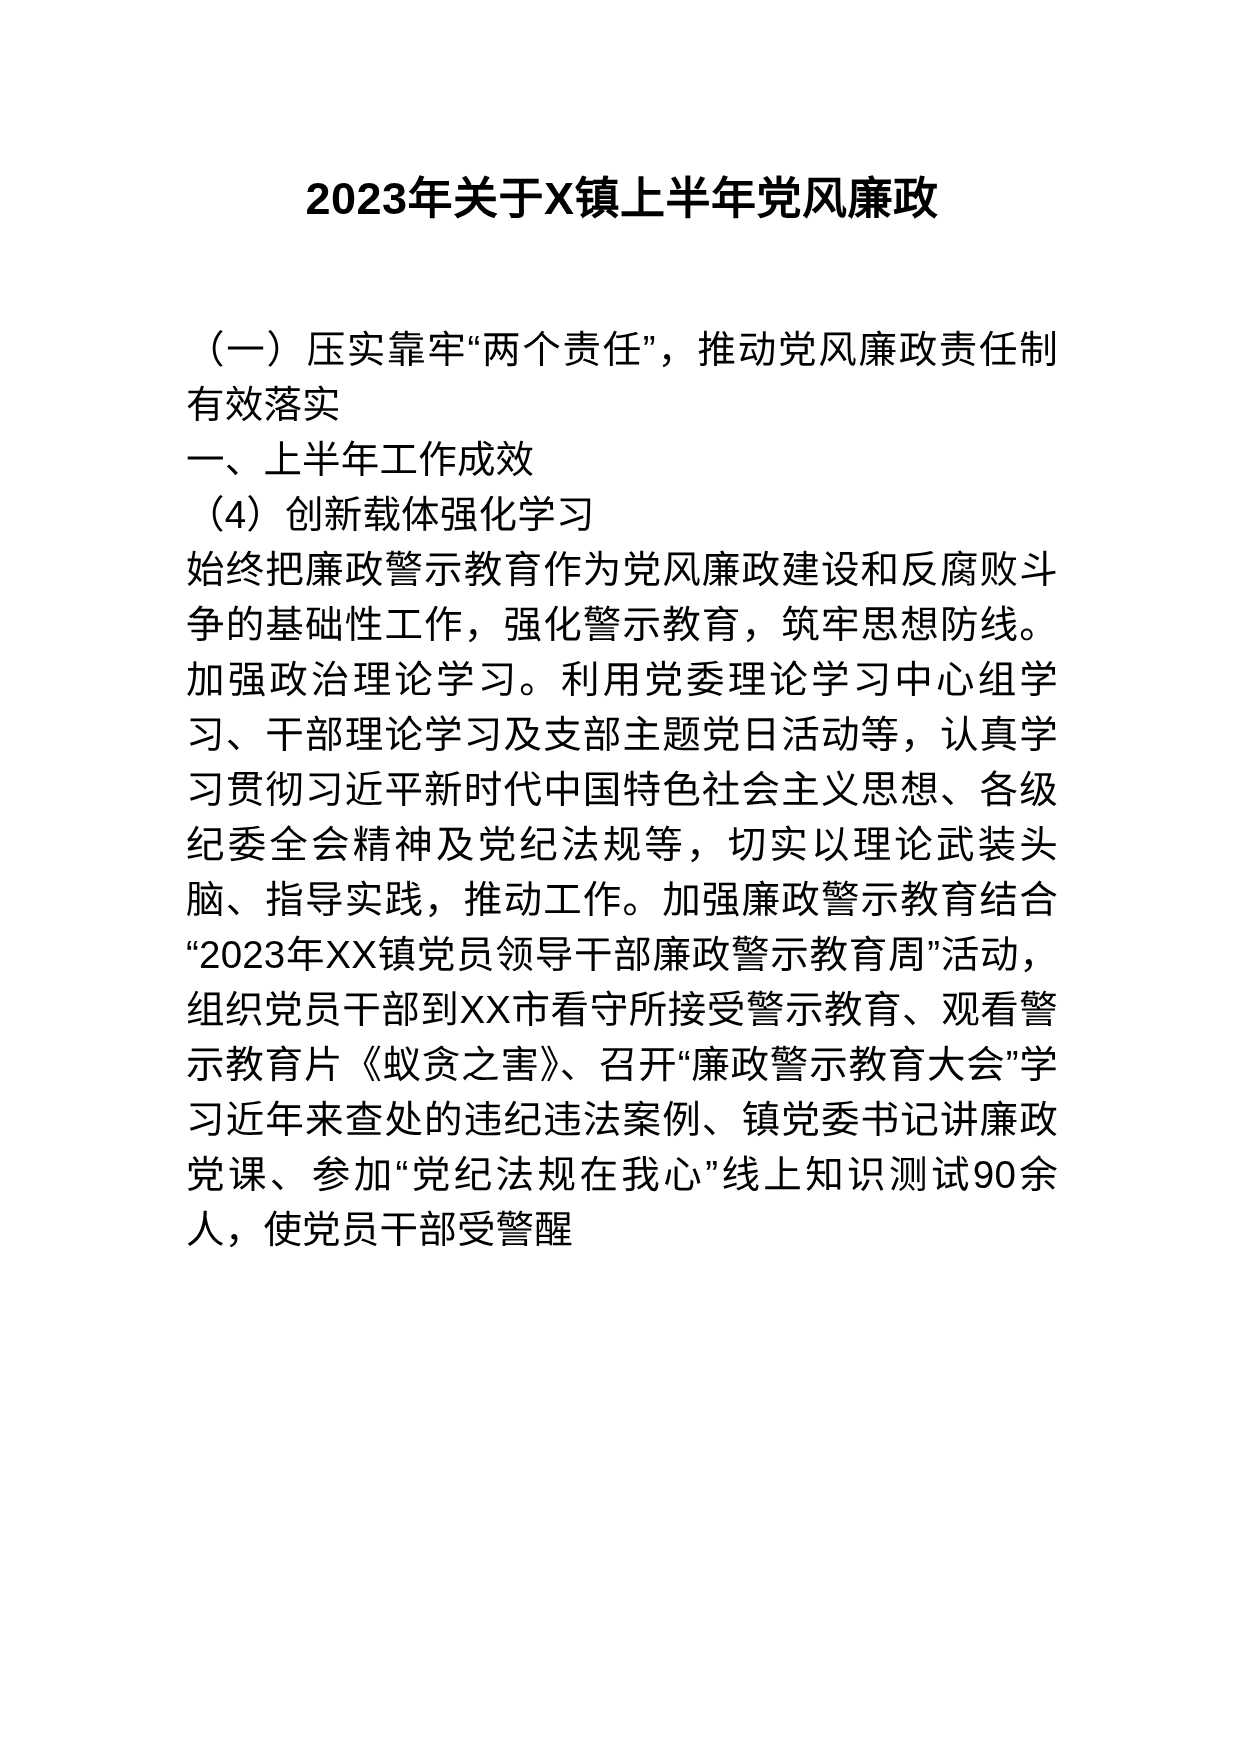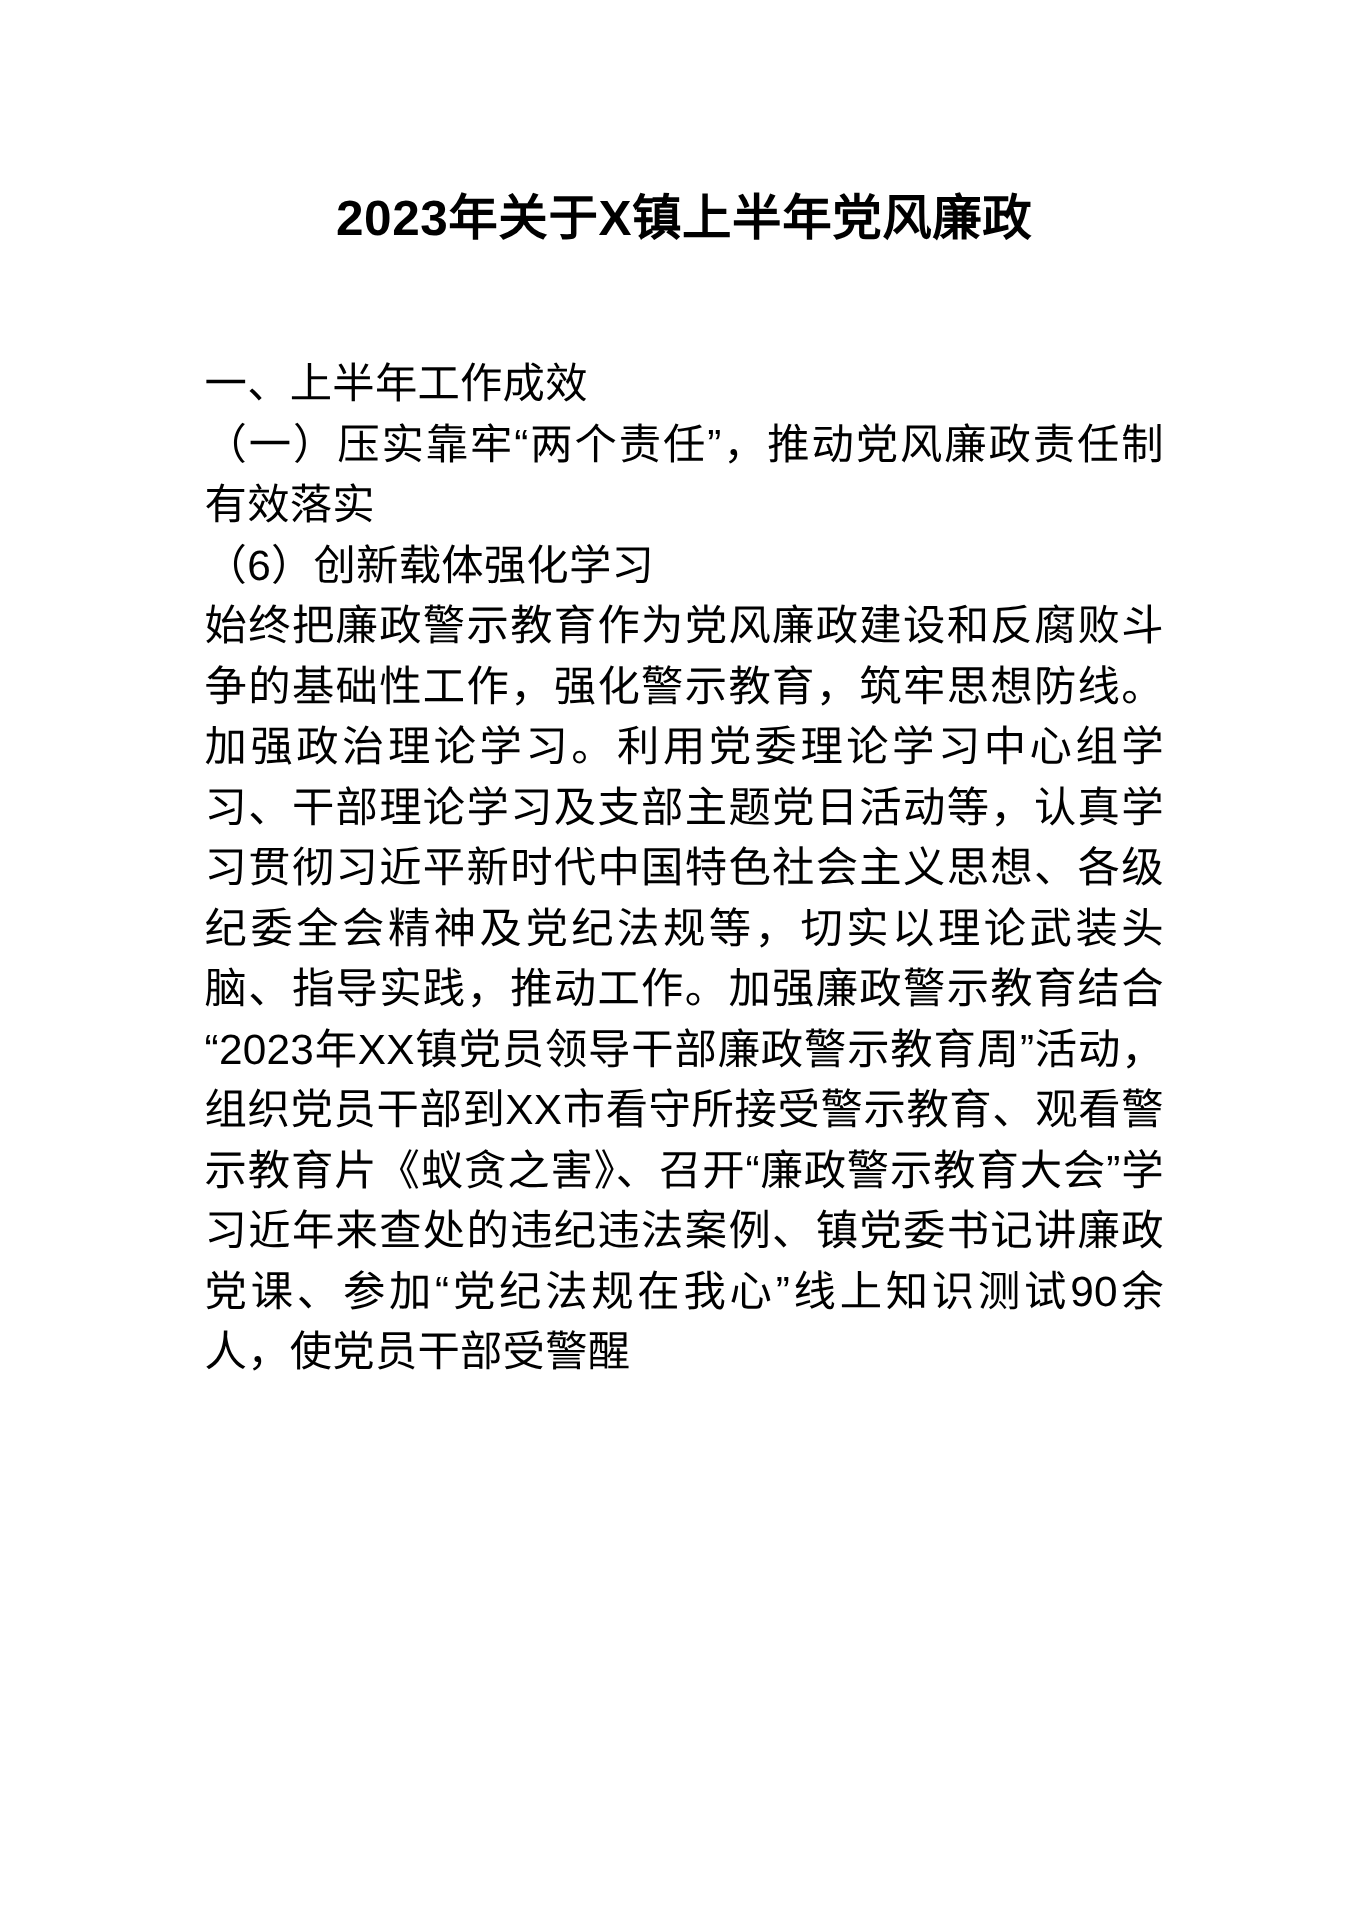--- a/index.html
+++ b/index.html
@@ -72,25 +72,25 @@
 
 <div class="page">
 
   <div class="doc-body">
 
     <div class="doc-title title-line-1">2023年关于X镇上半年党风廉政</div>
 
 
     <div class="para-block">
 
+      <p class="para">（一）压实靠牢“两个责任”，推动党风廉政责任制有效落实</p>
+
       <p class="para">一、上半年工作成效</p>
 
-      <p class="para">（一）压实靠牢“两个责任”，推动党风廉政责任制有效落实</p>
-
-      <p class="para">（6）创新载体强化学习</p>
+      <p class="para">（4）创新载体强化学习</p>
 
       <p class="para">始终把廉政警示教育作为党风廉政建设和反腐败斗争的基础性工作，强化警示教育，筑牢思想防线。加强政治理论学习。利用党委理论学习中心组学习、干部理论学习及支部主题党日活动等，认真学习贯彻习近平新时代中国特色社会主义思想、各级纪委全会精神及党纪法规等，切实以理论武装头脑、指导实践，推动工作。加强廉政警示教育结合“2023年XX镇党员领导干部廉政警示教育周”活动，组织党员干部到XX市看守所接受警示教育、观看警示教育片《蚁贪之害》、召开“廉政警示教育大会”学习近年来查处的违纪违法案例、镇党委书记讲廉政党课、参加“党纪法规在我心”线上知识测试90余人，使党员干部受警醒</p>
 
     </div>
 
   </div>
 
 </div>
 
 </body></html>

